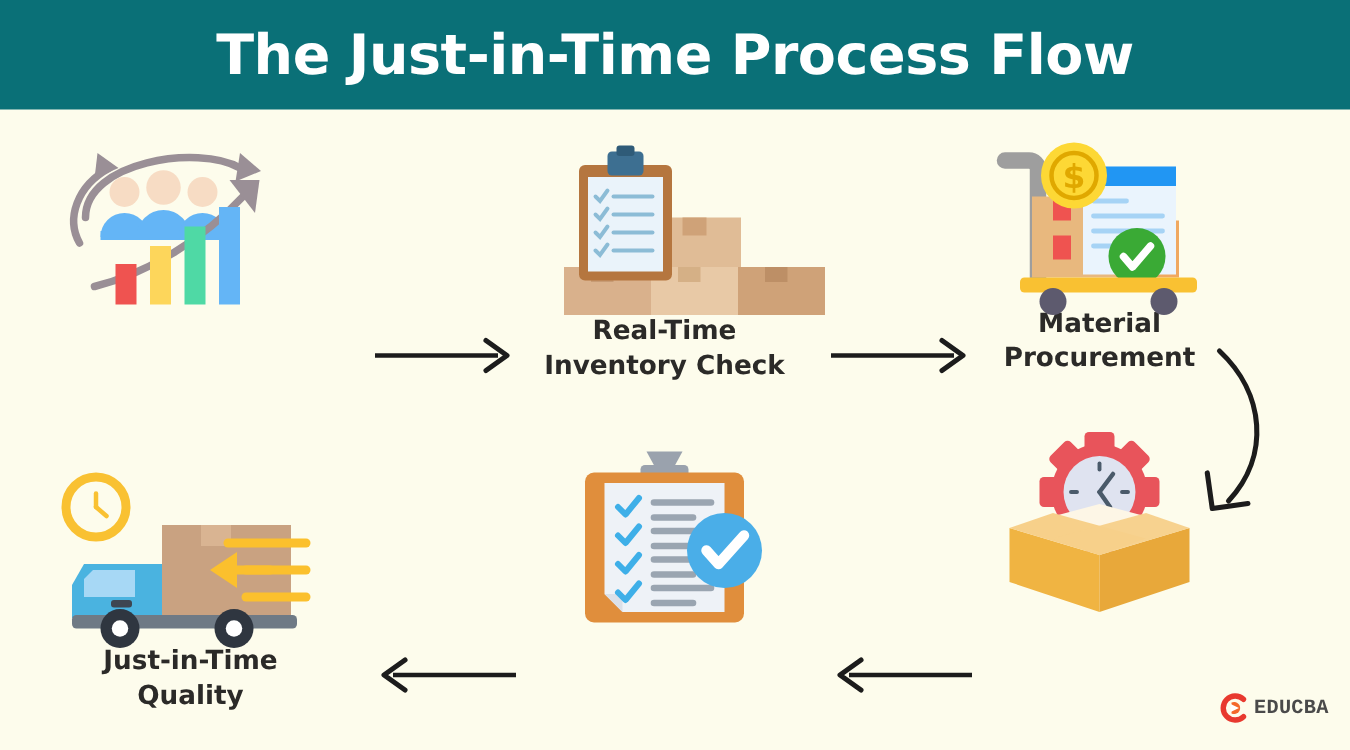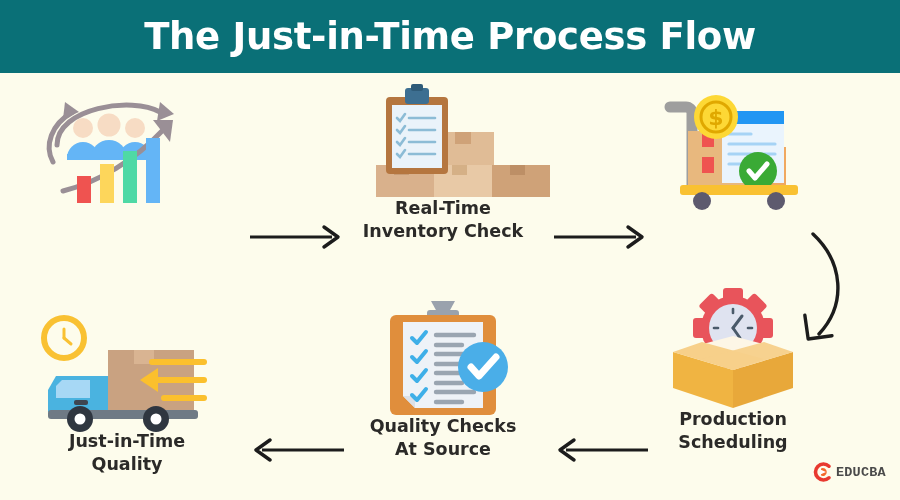--- a/index.html
+++ b/index.html
@@ -28,21 +28,21 @@
   
   .step{position:absolute;width:230px;text-align:center;}
   .step .art{position:relative;height:120px;width:230px;}
   .step .label{
     font-size:17.5px;line-height:1.33;font-weight:bold;color:#2b2a28;
     font-family:"DejaVu Sans", sans-serif;
     white-space:pre-line;
   }
 
   #step-1{left:27px;top:90px;}
-  #step-2{left:328px;top:77px;}
+  #step-2{left:328px;top:90px;}
   #step-3{left:618px;top:85px;}
   #step-4{left:618px;top:288px;}
   #step-5{left:328px;top:295px;}
   #step-6{left:12px;top:310px;}
 
   
   .arrow{position:absolute;}
   #arrow-1{left:248px;top:222px;}
   #arrow-2{left:552px;top:222px;}
   #arrow-3{left:552px;top:435px;}
@@ -157,20 +157,22 @@
         <text x="98" y="40" font-size="22" font-weight="bold" fill="#e0a800" text-anchor="middle" font-family="DejaVu Sans, sans-serif">$</text>
 
         <circle cx="140" cy="86" r="19" fill="#3aaa35"></circle>
         <path d="M131 86 l6 7 l12 -14" fill="none" stroke="#ffffff" stroke-width="5" stroke-linecap="round" stroke-linejoin="round"></path>
 
         <rect x="62" y="100" width="118" height="10" rx="3" fill="#f9c132"></rect>
         <circle cx="84" cy="116" r="9" fill="#5d5a6e"></circle>
         <circle cx="158" cy="116" r="9" fill="#5d5a6e"></circle>
       </svg>
     </div>
+    <div class="label">Material
+Procurement</div>
   </div>
 
   <div class="step" id="step-4">
     <div class="art">
       <svg width="230" height="120" viewBox="0 0 230 120">
 
         <g fill="#e8545b">
           <circle cx="115" cy="40" r="32"></circle>
           <g>
             <rect x="105" y="0" width="20" height="16" rx="3"></rect>
@@ -193,22 +195,20 @@
         <path d="M115 40 l9 -12" stroke="#4a5a6a" stroke-width="3" stroke-linecap="round" fill="none"></path>
         <path d="M115 40 l7 10" stroke="#4a5a6a" stroke-width="3" stroke-linecap="round" fill="none"></path>
 
         <polygon points="115,48 175,64 115,82 55,64" fill="#fdf6e6"></polygon>
         <polygon points="55,64 115,82 115,120 55,100" fill="#f0b442"></polygon>
         <polygon points="115,82 175,64 175,100 115,120" fill="#e8a83a"></polygon>
         <polygon points="55,64 84,54 146,71 115,82" fill="#f7d08a"></polygon>
         <polygon points="175,64 146,54 84,71 115,82" fill="#f7d08a" opacity="0.95"></polygon>
       </svg>
     </div>
-    <div class="label">Production
-Scheduling</div>
   </div>
 
   <div class="step" id="step-5">
     <div class="art">
       <svg width="230" height="120" viewBox="0 0 230 120">
 
         <polygon points="103,6 127,6 121,17 109,17" fill="#9aa2ad"></polygon>
         <rect x="99" y="15" width="32" height="14" rx="3" fill="#9aa2ad"></rect>
 
         <rect x="62" y="20" width="106" height="100" rx="6" fill="#e08e3c"></rect>
@@ -230,22 +230,20 @@
           <path d="M108 78 h38"></path>
             <path d="M108 88 h26"></path>
           <path d="M108 97 h38"></path>
             <path d="M108 107 h26"></path>
         </g>
 
         <circle cx="155" cy="72" r="25" fill="#4aaee8"></circle>
         <path d="M143 72 l8 9 l17 -19" fill="none" stroke="#ffffff" stroke-width="7" stroke-linecap="round" stroke-linejoin="round"></path>
       </svg>
     </div>
-    <div class="label">Quality Checks
-At Source</div>
   </div>
 
   <div class="step" id="step-6">
     <div class="art">
       <svg width="230" height="120" viewBox="0 0 230 120">
 
         <circle cx="52" cy="28" r="20" fill="none" stroke="#f9c132" stroke-width="6"></circle>
         <circle cx="52" cy="28" r="14" fill="#fdfcec"></circle>
         <path d="M52 28 v-9" stroke="#f9c132" stroke-width="3" stroke-linecap="round"></path>
         <path d="M52 28 l7 6" stroke="#f9c132" stroke-width="3" stroke-linecap="round"></path>

